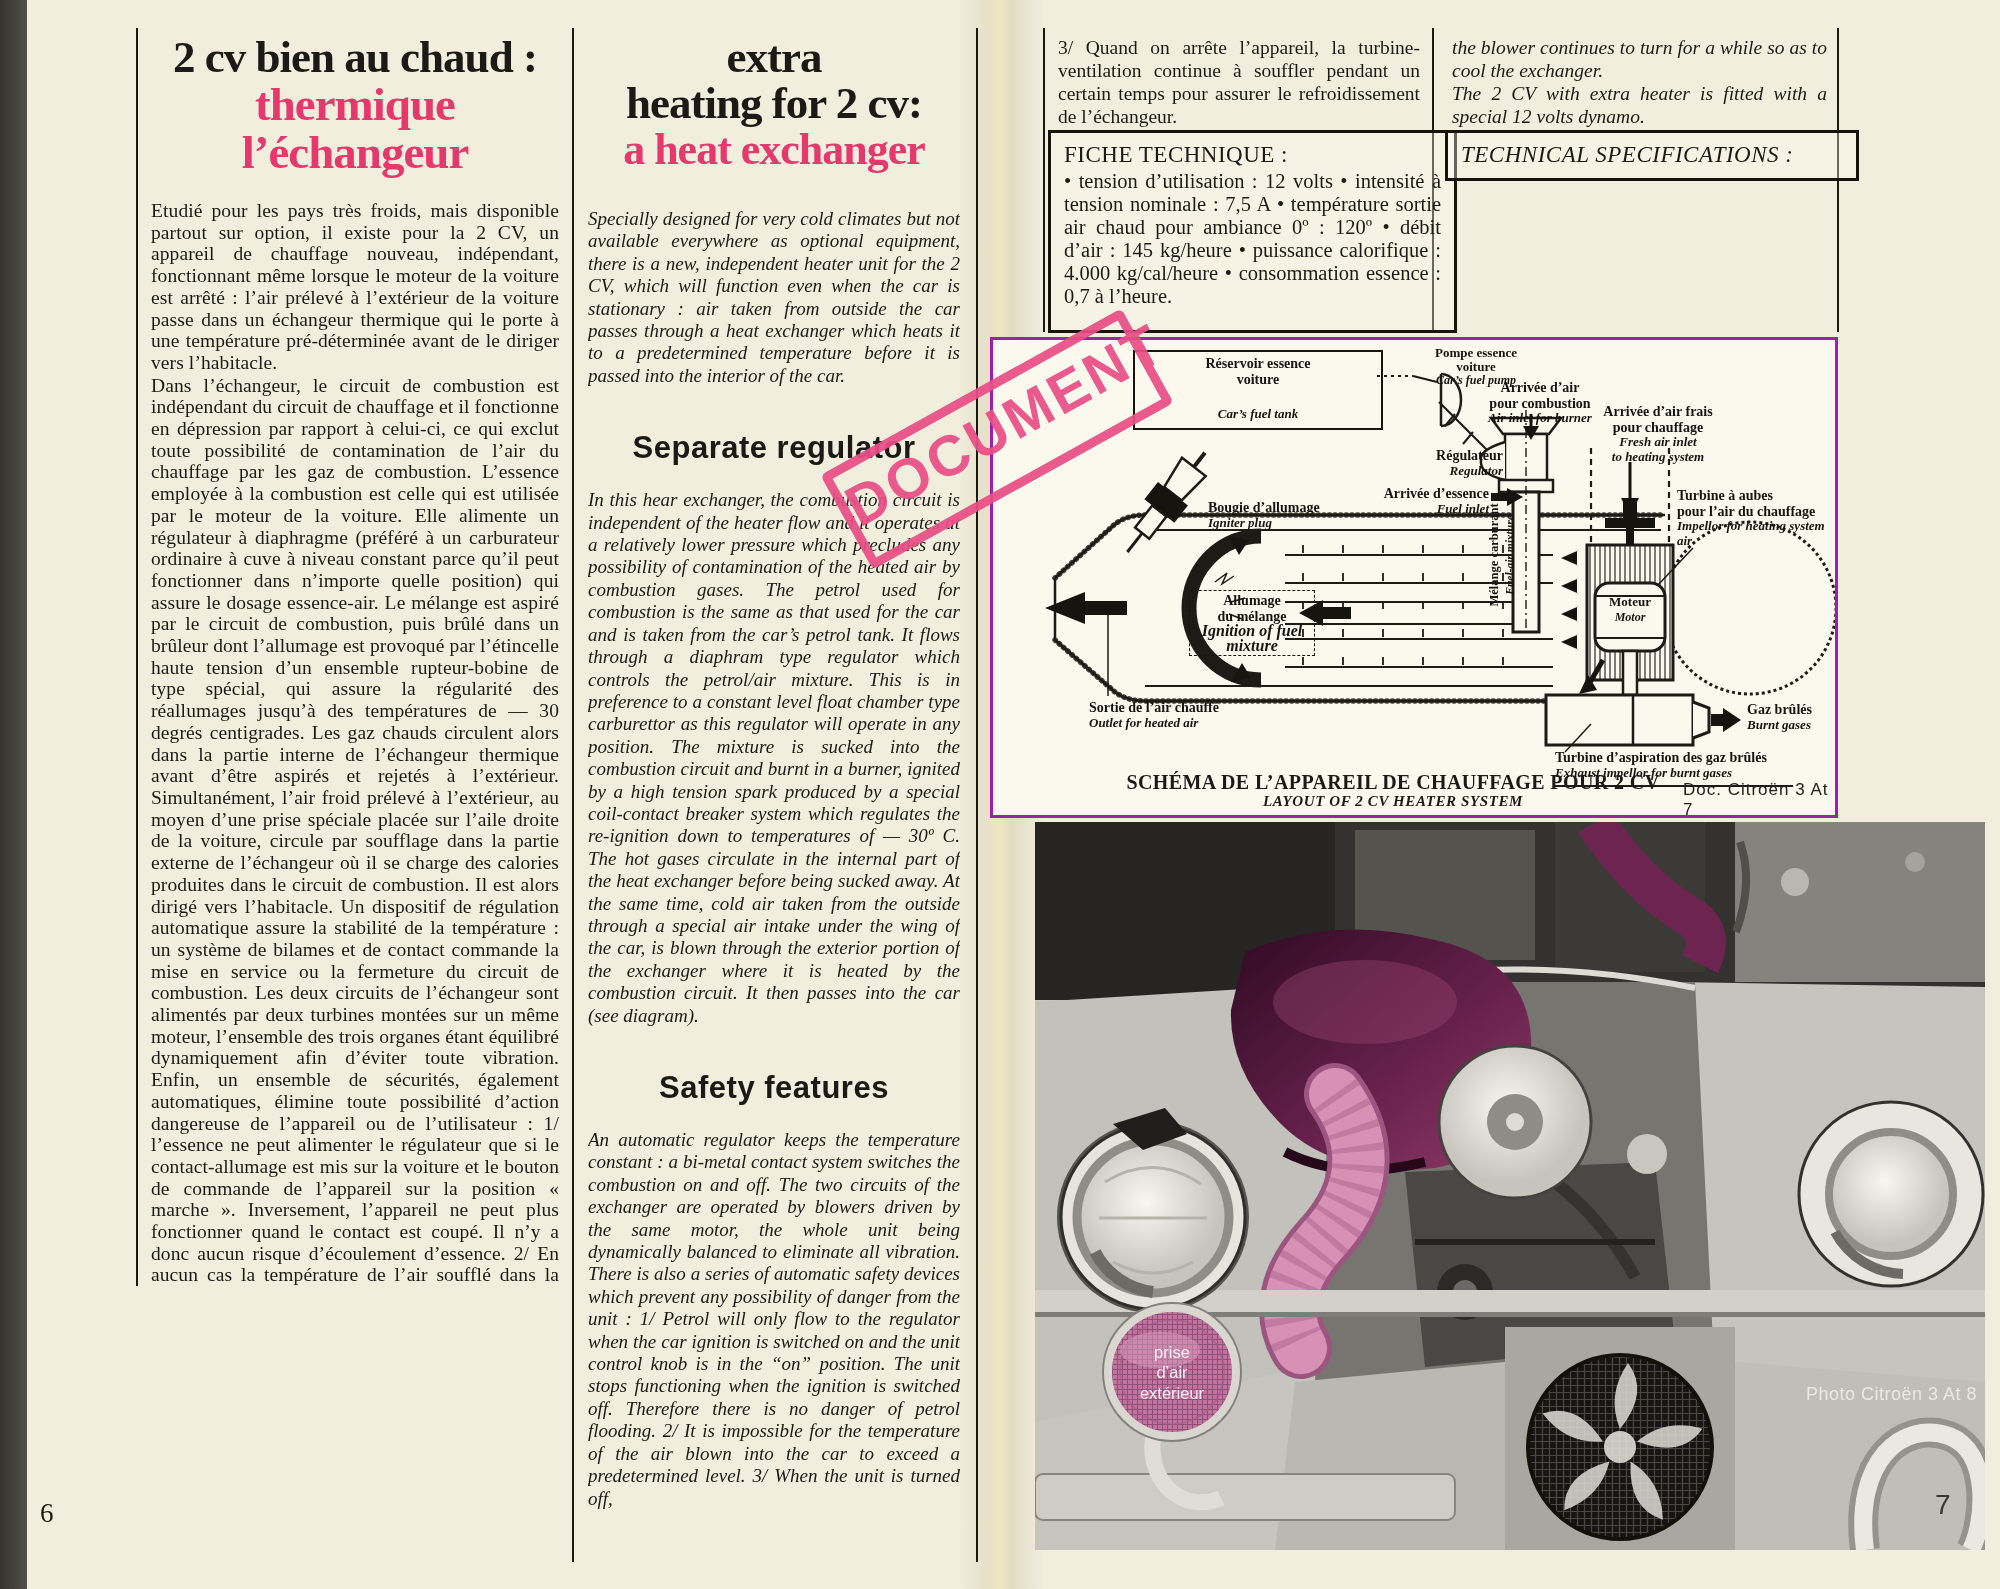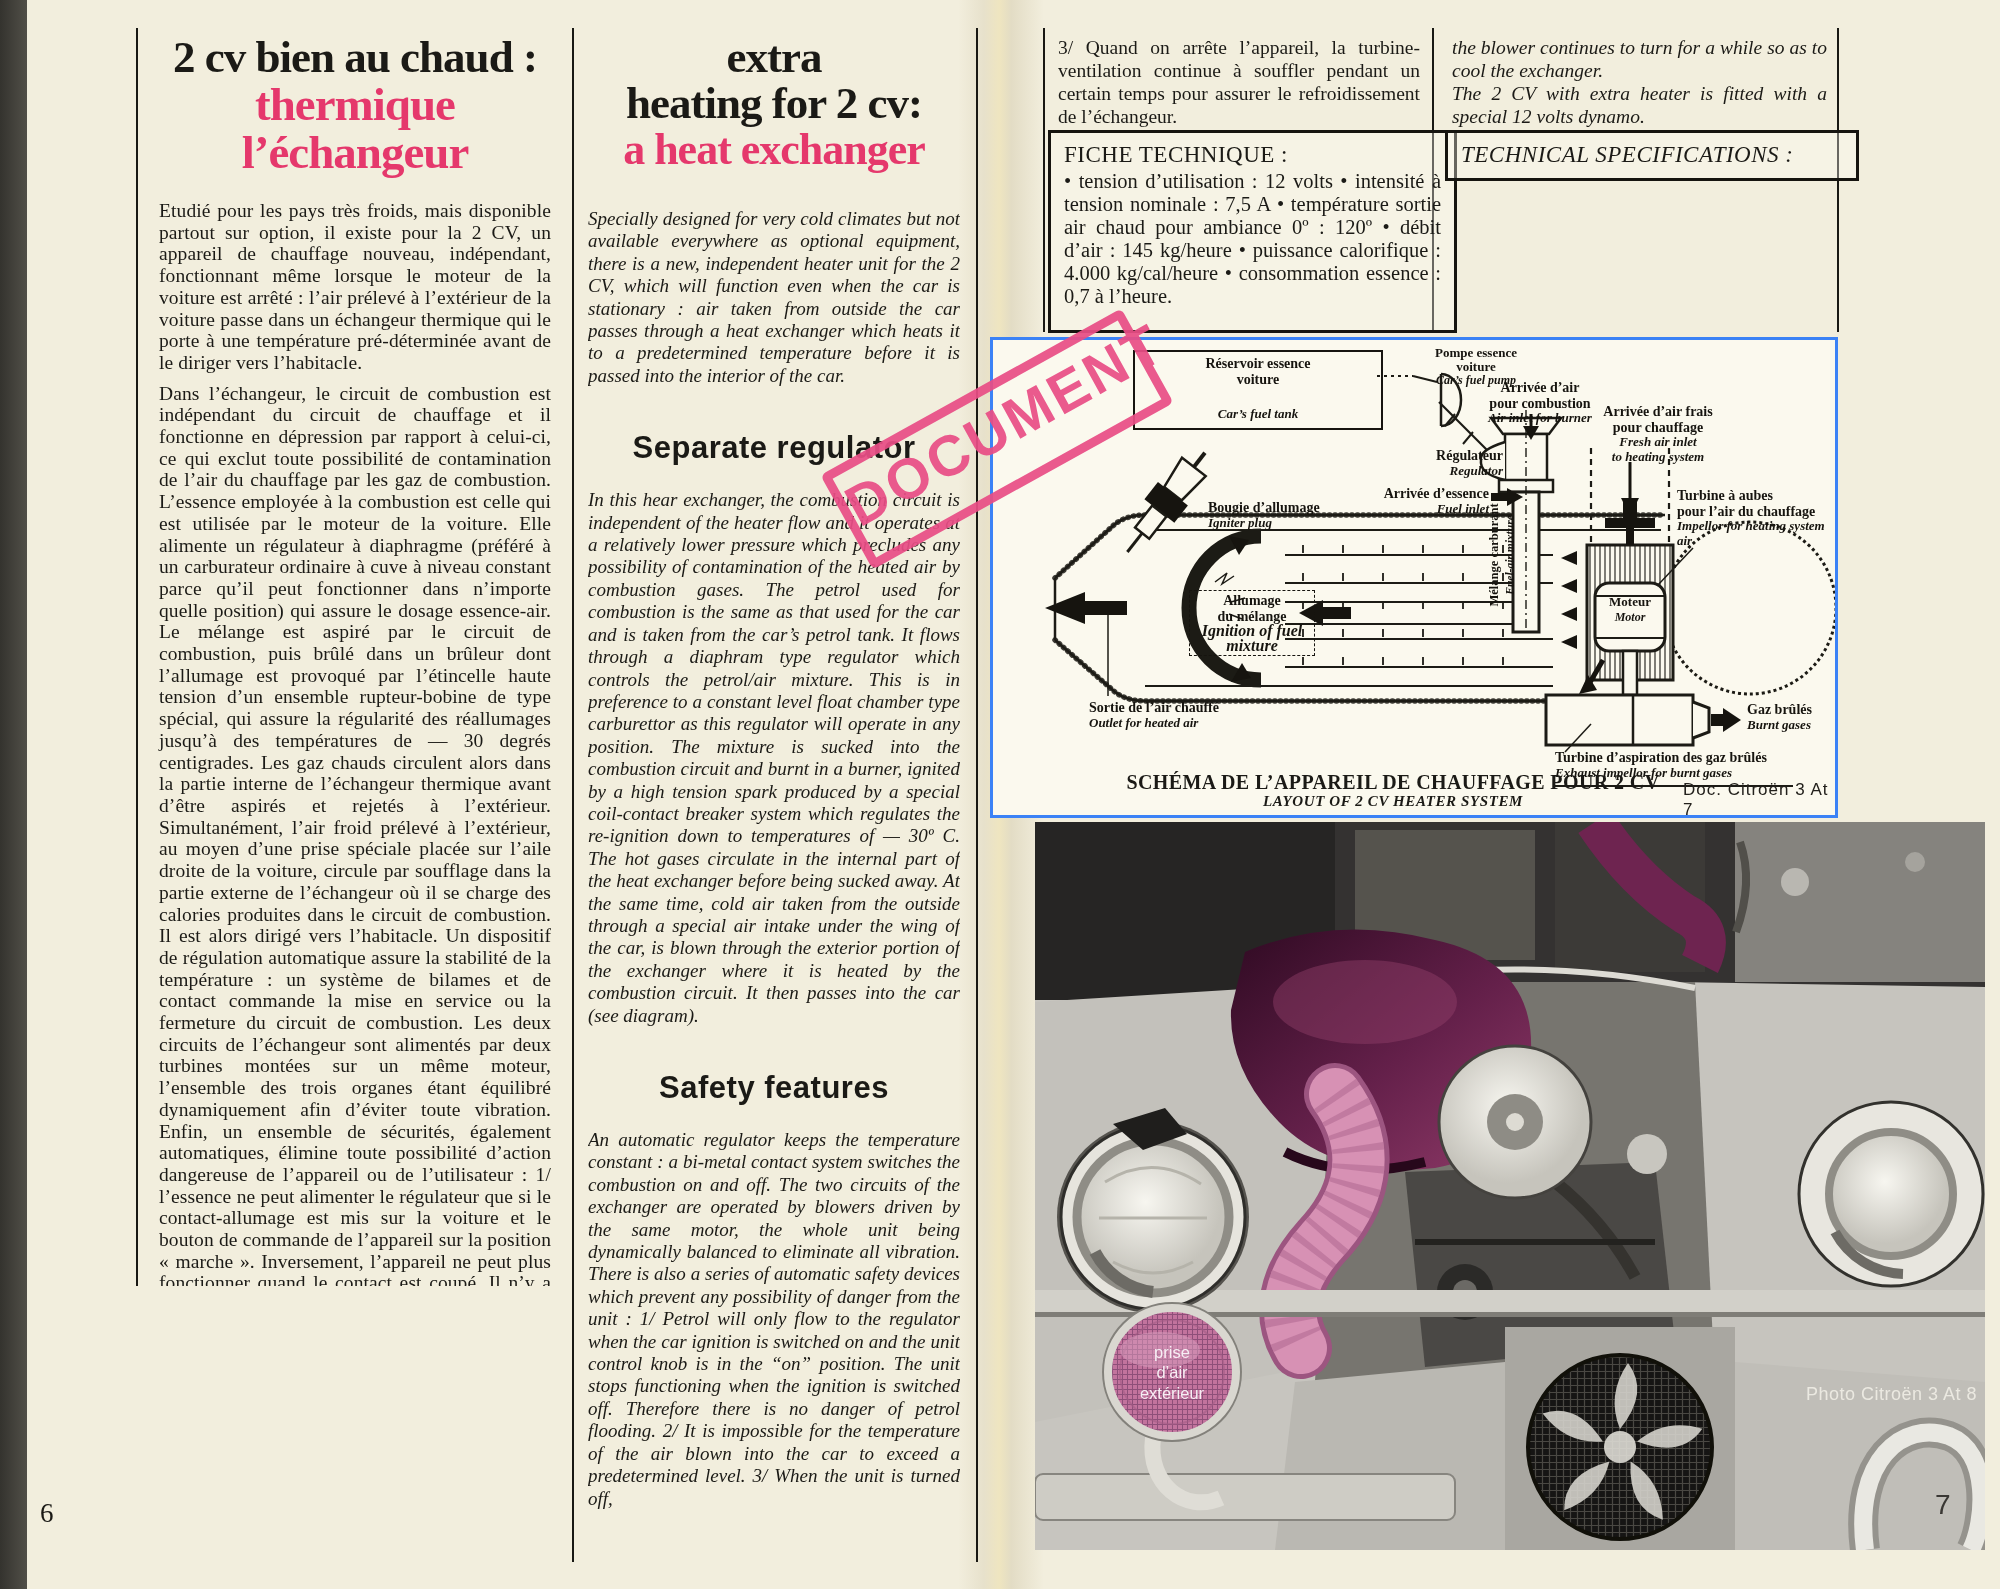--- a/index.html
+++ b/index.html
@@ -7,36 +7,36 @@
   .abs{position:absolute}
   
   #scan-edge{left:0;top:0;width:27px;height:1589px;background:linear-gradient(90deg,#34332e,#514f48)}
   #gutter{left:958px;top:0;width:86px;height:1589px;background:linear-gradient(90deg,rgba(0,0,0,0),rgba(132,110,48,.10) 30%,rgba(236,222,168,.55) 48%,rgba(132,110,48,.14) 62%,rgba(0,0,0,0))}
   .rule{position:absolute;width:2px;background:#191813}
   
   #col1{left:150px;top:34px;width:410px;height:1252px;overflow:hidden}
   #col2{left:588px;top:34px;width:372px;height:1530px;overflow:hidden}
   .h-black{font-weight:bold;font-size:45px;line-height:46px;text-align:center;letter-spacing:-1px;margin:0}
   .h-pink{font-weight:bold;font-size:47px;line-height:48px;text-align:center;letter-spacing:-1px;margin:0;color:#e5386c}
-  .fr-body{font-size:19.5px;line-height:21.7px;text-align:justify;margin:9px;letter-spacing:.1px}
+  .fr-body{font-size:19.5px;line-height:21.7px;text-align:justify;margin:1px;letter-spacing:.1px}
   .fr-body.first{margin-top:24px}
   .en-body{font-style:italic;font-size:19px;line-height:22.4px;text-align:justify;margin:0}
   .en-intro{margin-top:34px}
   .sec-h{font-family:"Liberation Sans",sans-serif;font-weight:bold;font-size:31px;line-height:34px;text-align:center;letter-spacing:.5px;margin:44px 0 24px}
   #pg6{left:40px;top:1498px;font-size:27px}
   
   #rcolfr{left:1058px;top:36px;width:362px;font-size:19.5px;line-height:23px;text-align:justify}
   #rcolen{left:1452px;top:36px;width:375px;font-style:italic;font-size:19.5px;line-height:23px;text-align:justify}
   .specbox{position:absolute;border:3px solid #16140f;padding:8px 13px 10px;background:rgba(255,253,244,.35)}
   #fiche{left:1048px;top:130px;width:377px}
   #tech{left:1445px;top:130px;width:382px;font-style:italic}
   .box-title{font-size:23px;line-height:27px;letter-spacing:.5px;margin:0}
   .box-body{font-size:20.5px;line-height:23px;text-align:justify;margin:2px 0 12px}
   
-  #diagram{left:990px;top:337px;width:842px;height:475px;border:3px solid #3b82f6;background:#fbf9ee}
+  #diagram{left:990px;top:337px;width:842px;height:475px;border:3px solid #a21caf;background:#fbf9ee}
   .dlabel{position:absolute;text-align:center;color:#16140f}
   .dlabel .fr{display:block;font-weight:bold;font-size:14px;line-height:15.5px;white-space:pre-line}
   .dlabel .en{display:block;font-style:italic;font-weight:bold;font-size:13px;line-height:14.5px;white-space:pre-line}
   .dlabel.tl{text-align:left}.dlabel.tr{text-align:right}
   .dlabel.boxed{border:2px solid #16140f;padding:4px 2px 6px}
   .dlabel.boxed .en{margin-top:20px}
   .dlabel.dashed{border:1.5px dashed #16140f;padding:2px 3px}
   #lbl-mixture{transform:rotate(-90deg);transform-origin:0 0}
   #dg-caption{left:120px;top:432px;width:560px;text-align:center}
   #dg-caption .fr{font-weight:bold;font-size:20px;line-height:20px;letter-spacing:.4px}

